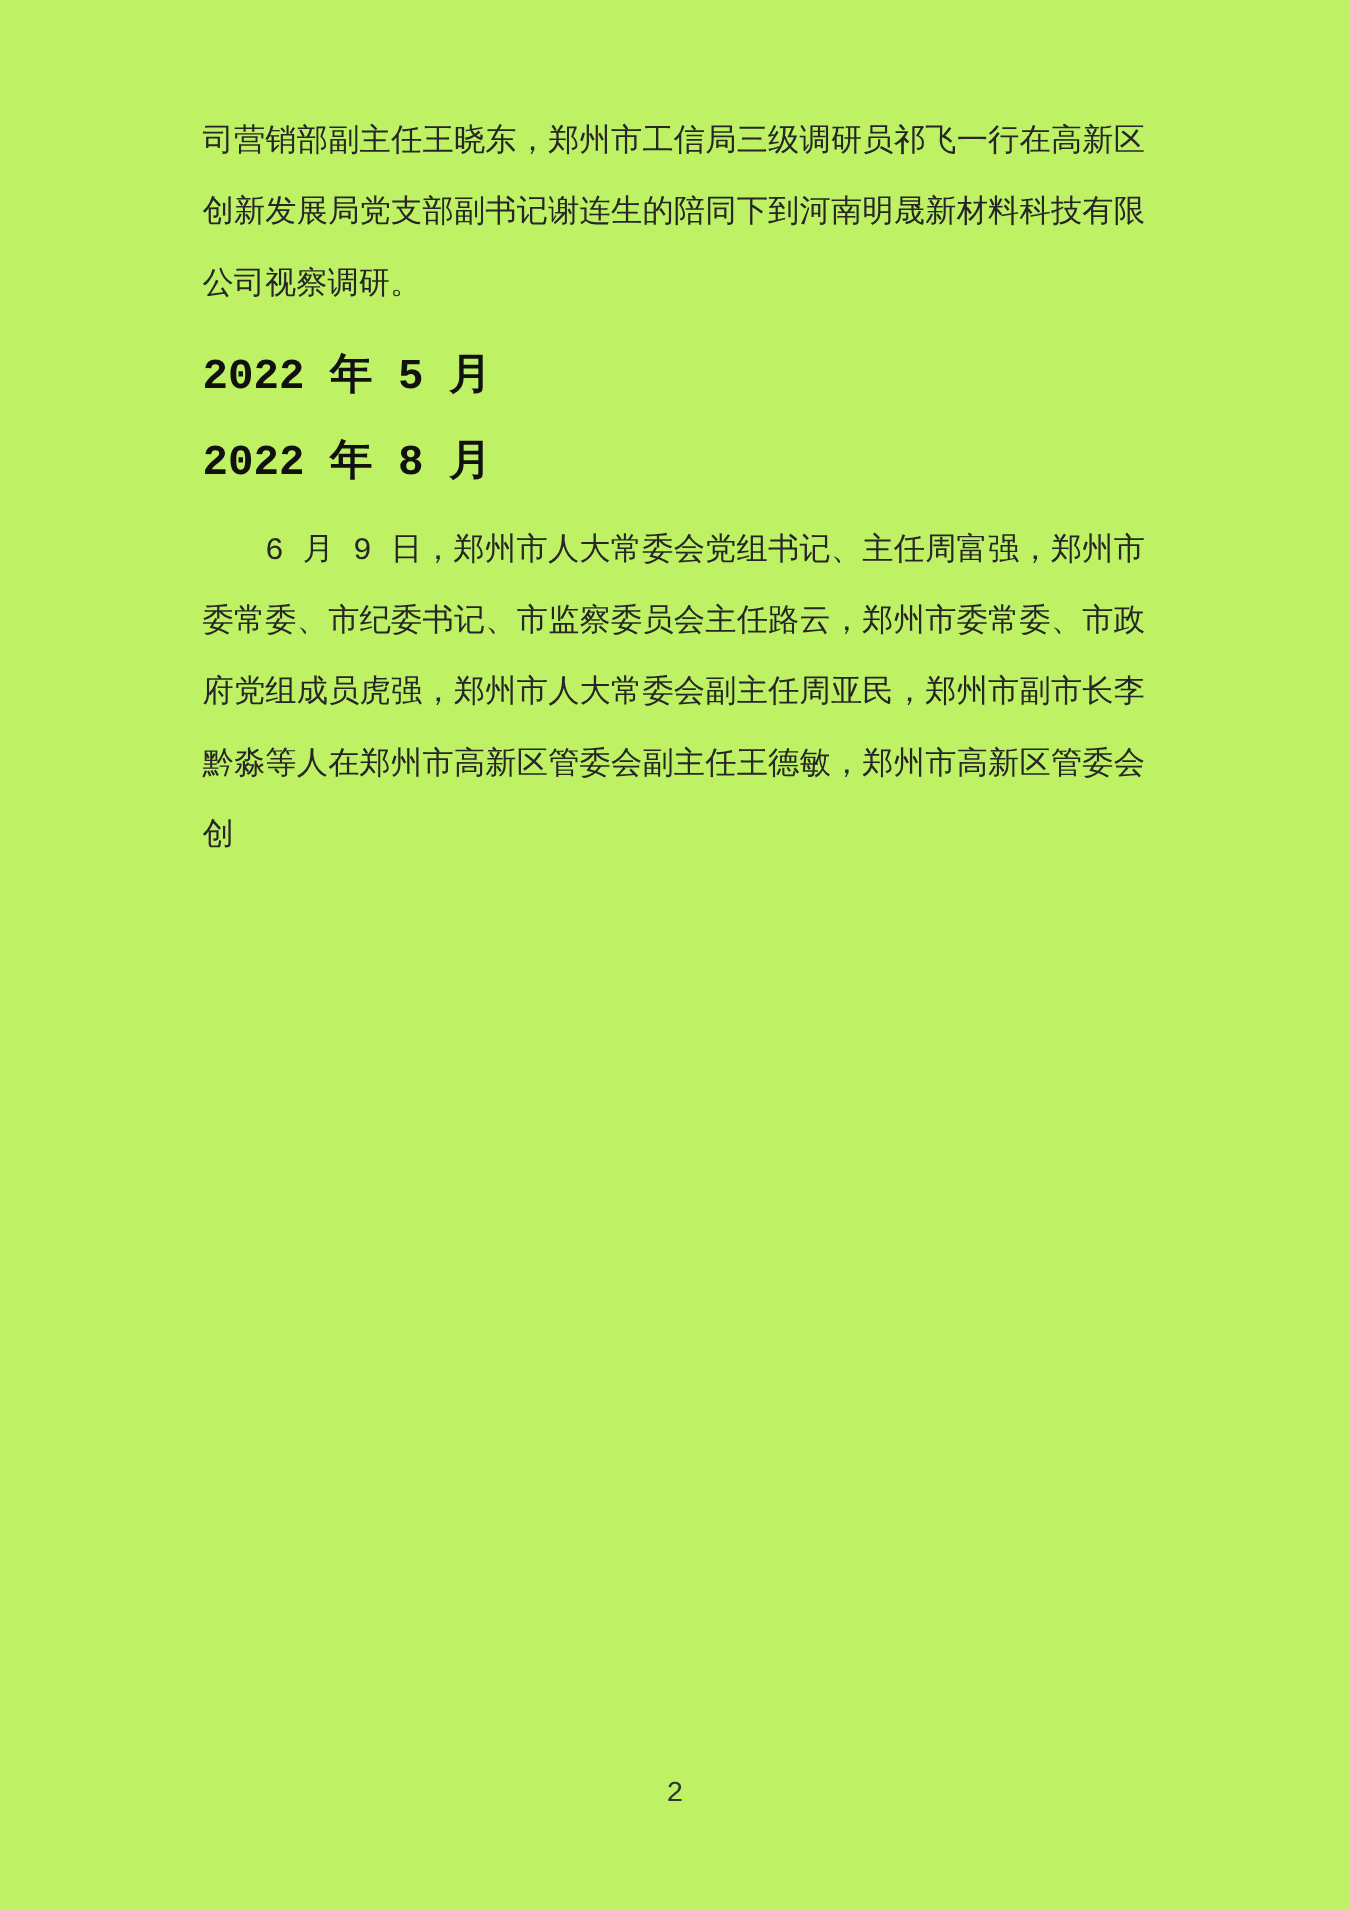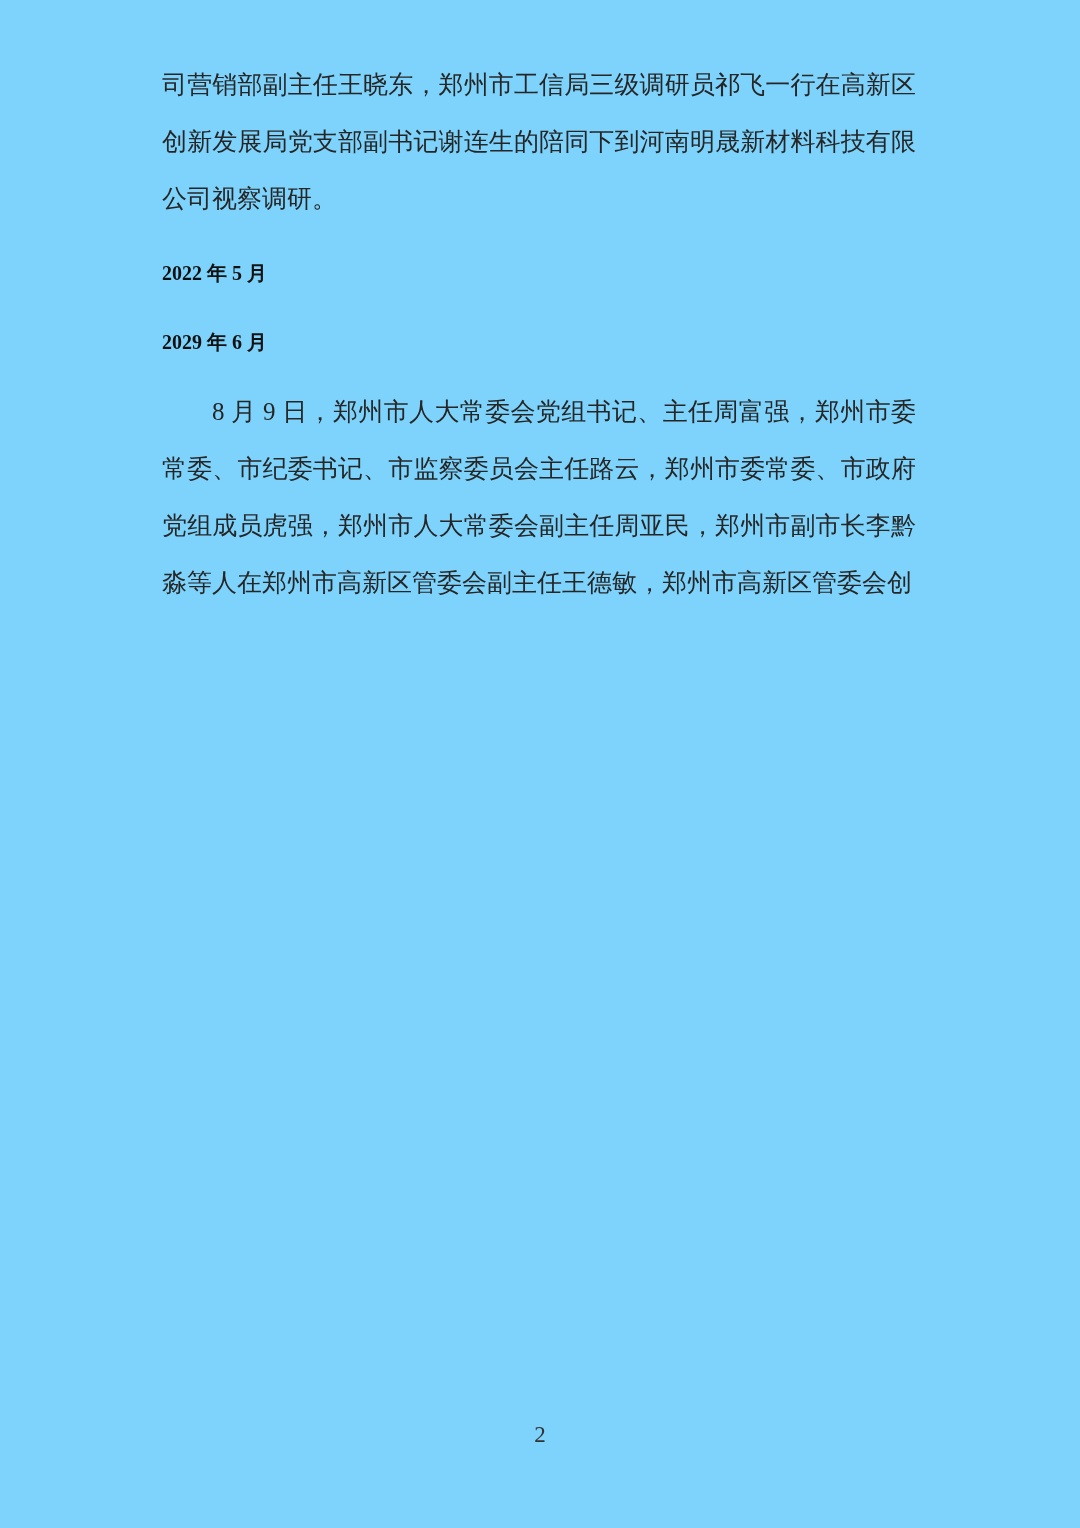--- a/index.html
+++ b/index.html
@@ -4,41 +4,41 @@
 <style>
   html, body {
     margin: 0;
     padding: 0;
     background: #ffffff;
   }
   .page {
     position: relative;
     width: 1080px;
     height: 1528px;
-    background: #7dd3fc;
+    background: #bef264;
     box-sizing: border-box;
-    padding: 56px 164px 0 162px;
-    font-family: Liberation Serif, serif;
+    padding: 85px 164px 0 162px;
+    font-family: Liberation Mono, monospace;
     color: #262626;
     overflow: hidden;
   }
   .body-text {
     font-size: 25px;
     line-height: 57px;
     text-align: justify;
     text-justify: inter-ideograph;
     margin: 0 0 18px 0;
     text-indent: 2em;
     word-break: break-all;
   }
   .body-text.no-indent {
     text-indent: 0;
   }
   .section-heading {
-    font-size: 20px;
+    font-size: 34px;
     line-height: 57px;
     font-weight: bold;
     color: #111111;
     margin: 0 0 12px 0;
   }
   .page-number {
     position: absolute;
     left: 0;
     right: 0;
     bottom: 80px;
@@ -50,20 +50,20 @@
 </head>
 <body>
 
 <div class="page">
 
   <p class="body-text no-indent">司营销部副主任王晓东，郑州市工信局三级调研员祁飞一行在高新区创新发展局党支部副书记谢连生的陪同下到河南明晟新材料科技有限公司视察调研。</p>
 
   <h2 class="section-heading">2022 年 5 月</h2>
 
 
-  <h2 class="section-heading">2029 年 6 月</h2>
+  <h2 class="section-heading">2022 年 8 月</h2>
 
 
-  <p class="body-text">8 月 9 日，郑州市人大常委会党组书记、主任周富强，郑州市委常委、市纪委书记、市监察委员会主任路云，郑州市委常委、市政府党组成员虎强，郑州市人大常委会副主任周亚民，郑州市副市长李黔淼等人在郑州市高新区管委会副主任王德敏，郑州市高新区管委会创</p>
+  <p class="body-text">6 月 9 日，郑州市人大常委会党组书记、主任周富强，郑州市委常委、市纪委书记、市监察委员会主任路云，郑州市委常委、市政府党组成员虎强，郑州市人大常委会副主任周亚民，郑州市副市长李黔淼等人在郑州市高新区管委会副主任王德敏，郑州市高新区管委会创</p>
 
   <div class="page-number">2</div>
 
 </div>
 
 </body></html>

